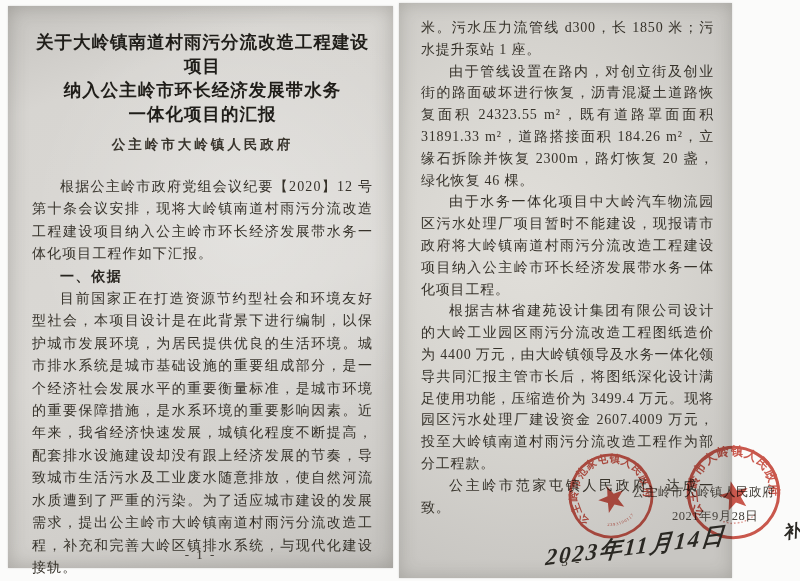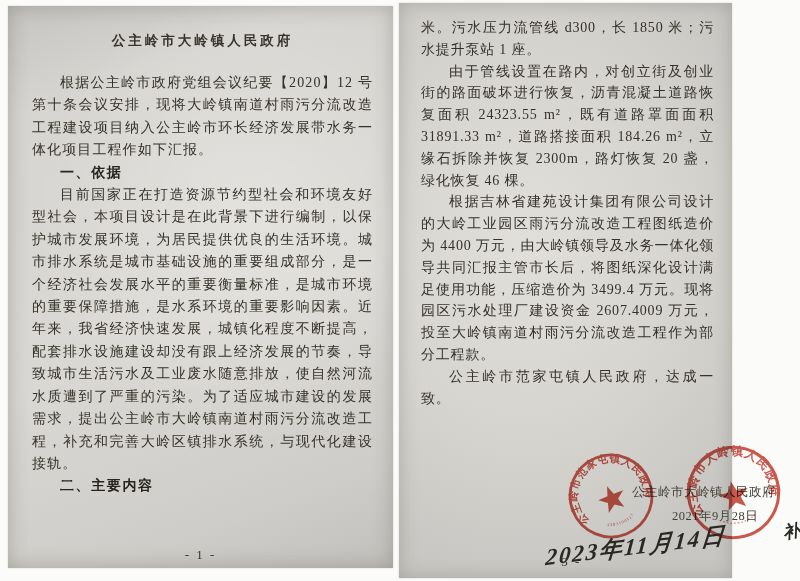--- a/index.html
+++ b/index.html
@@ -76,37 +76,43 @@
     font-size:17px;font-style:italic;font-weight:700;color:#2a2823;
     transform:rotate(-12deg);
   }
 </style>
 </head>
 <body>
 
 <div class="photo">
 
   <div class="page page-left">
+    <div class="doc-title">
+      <div>关于大岭镇南道村雨污分流改造工程建设项目</div>
+      <div>纳入公主岭市环长经济发展带水务</div>
+      <div>一体化项目的汇报</div>
+    </div>
     <div class="doc-author">公主岭市大岭镇人民政府</div>
 
     <div class="body-text">
       <p>根据公主岭市政府党组会议纪要【2020】12 号第十条会议安排，现将大岭镇南道村雨污分流改造工程建设项目纳入公主岭市环长经济发展带水务一体化项目工程作如下汇报。</p>
       <p class="heading">一、依据</p>
       <p>目前国家正在打造资源节约型社会和环境友好型社会，本项目设计是在此背景下进行编制，以保护城市发展环境，为居民提供优良的生活环境。城市排水系统是城市基础设施的重要组成部分，是一个经济社会发展水平的重要衡量标准，是城市环境的重要保障措施，是水系环境的重要影响因素。近年来，我省经济快速发展，城镇化程度不断提高，配套排水设施建设却没有跟上经济发展的节奏，导致城市生活污水及工业废水随意排放，使自然河流水质遭到了严重的污染。为了适应城市建设的发展需求，提出公主岭市大岭镇南道村雨污分流改造工程，补充和完善大岭区镇排水系统，与现代化建设接轨。</p>
       <p class="heading">二、主要内容</p>
 
     </div>
 
     <div class="pageno">- 1 -</div>
   </div>
 
   <div class="page page-right">
     <div class="body-text">
       <p class="noindent">米。污水压力流管线 d300，长 1850 米；污水提升泵站 1 座。</p>
       <p>由于管线设置在路内，对创立街及创业街的路面破坏进行恢复，沥青混凝土道路恢复面积 24323.55 m²，既有道路罩面面积 31891.33 m²，道路搭接面积 184.26 m²，立缘石拆除并恢复 2300m，路灯恢复 20 盏，绿化恢复 46 棵。</p>
+      <p>由于水务一体化项目中大岭汽车物流园区污水处理厂项目暂时不能建设，现报请市政府将大岭镇南道村雨污分流改造工程建设项目纳入公主岭市环长经济发展带水务一体化项目工程。</p>
       <p>根据吉林省建苑设计集团有限公司设计的大岭工业园区雨污分流改造工程图纸造价为 4400 万元，由大岭镇领导及水务一体化领导共同汇报主管市长后，将图纸深化设计满足使用功能，压缩造价为 3499.4 万元。现将园区污水处理厂建设资金 2607.4009 万元，投至大岭镇南道村雨污分流改造工程作为部分工程款。</p>
       <p>公主岭市范家屯镇人民政府，达成一致。</p>
     </div>
 
     <div class="sign-name">公主岭市大岭镇人民政府</div>
     <div class="sign-date">2021年9月28日</div>
 
     <svg class="stamp stamp-1" viewBox="0 0 100 100">
       <defs>
         <path id="arcTop1" d="M 15,64 A 38,38 0 1 1 85,64" fill="none"></path>

